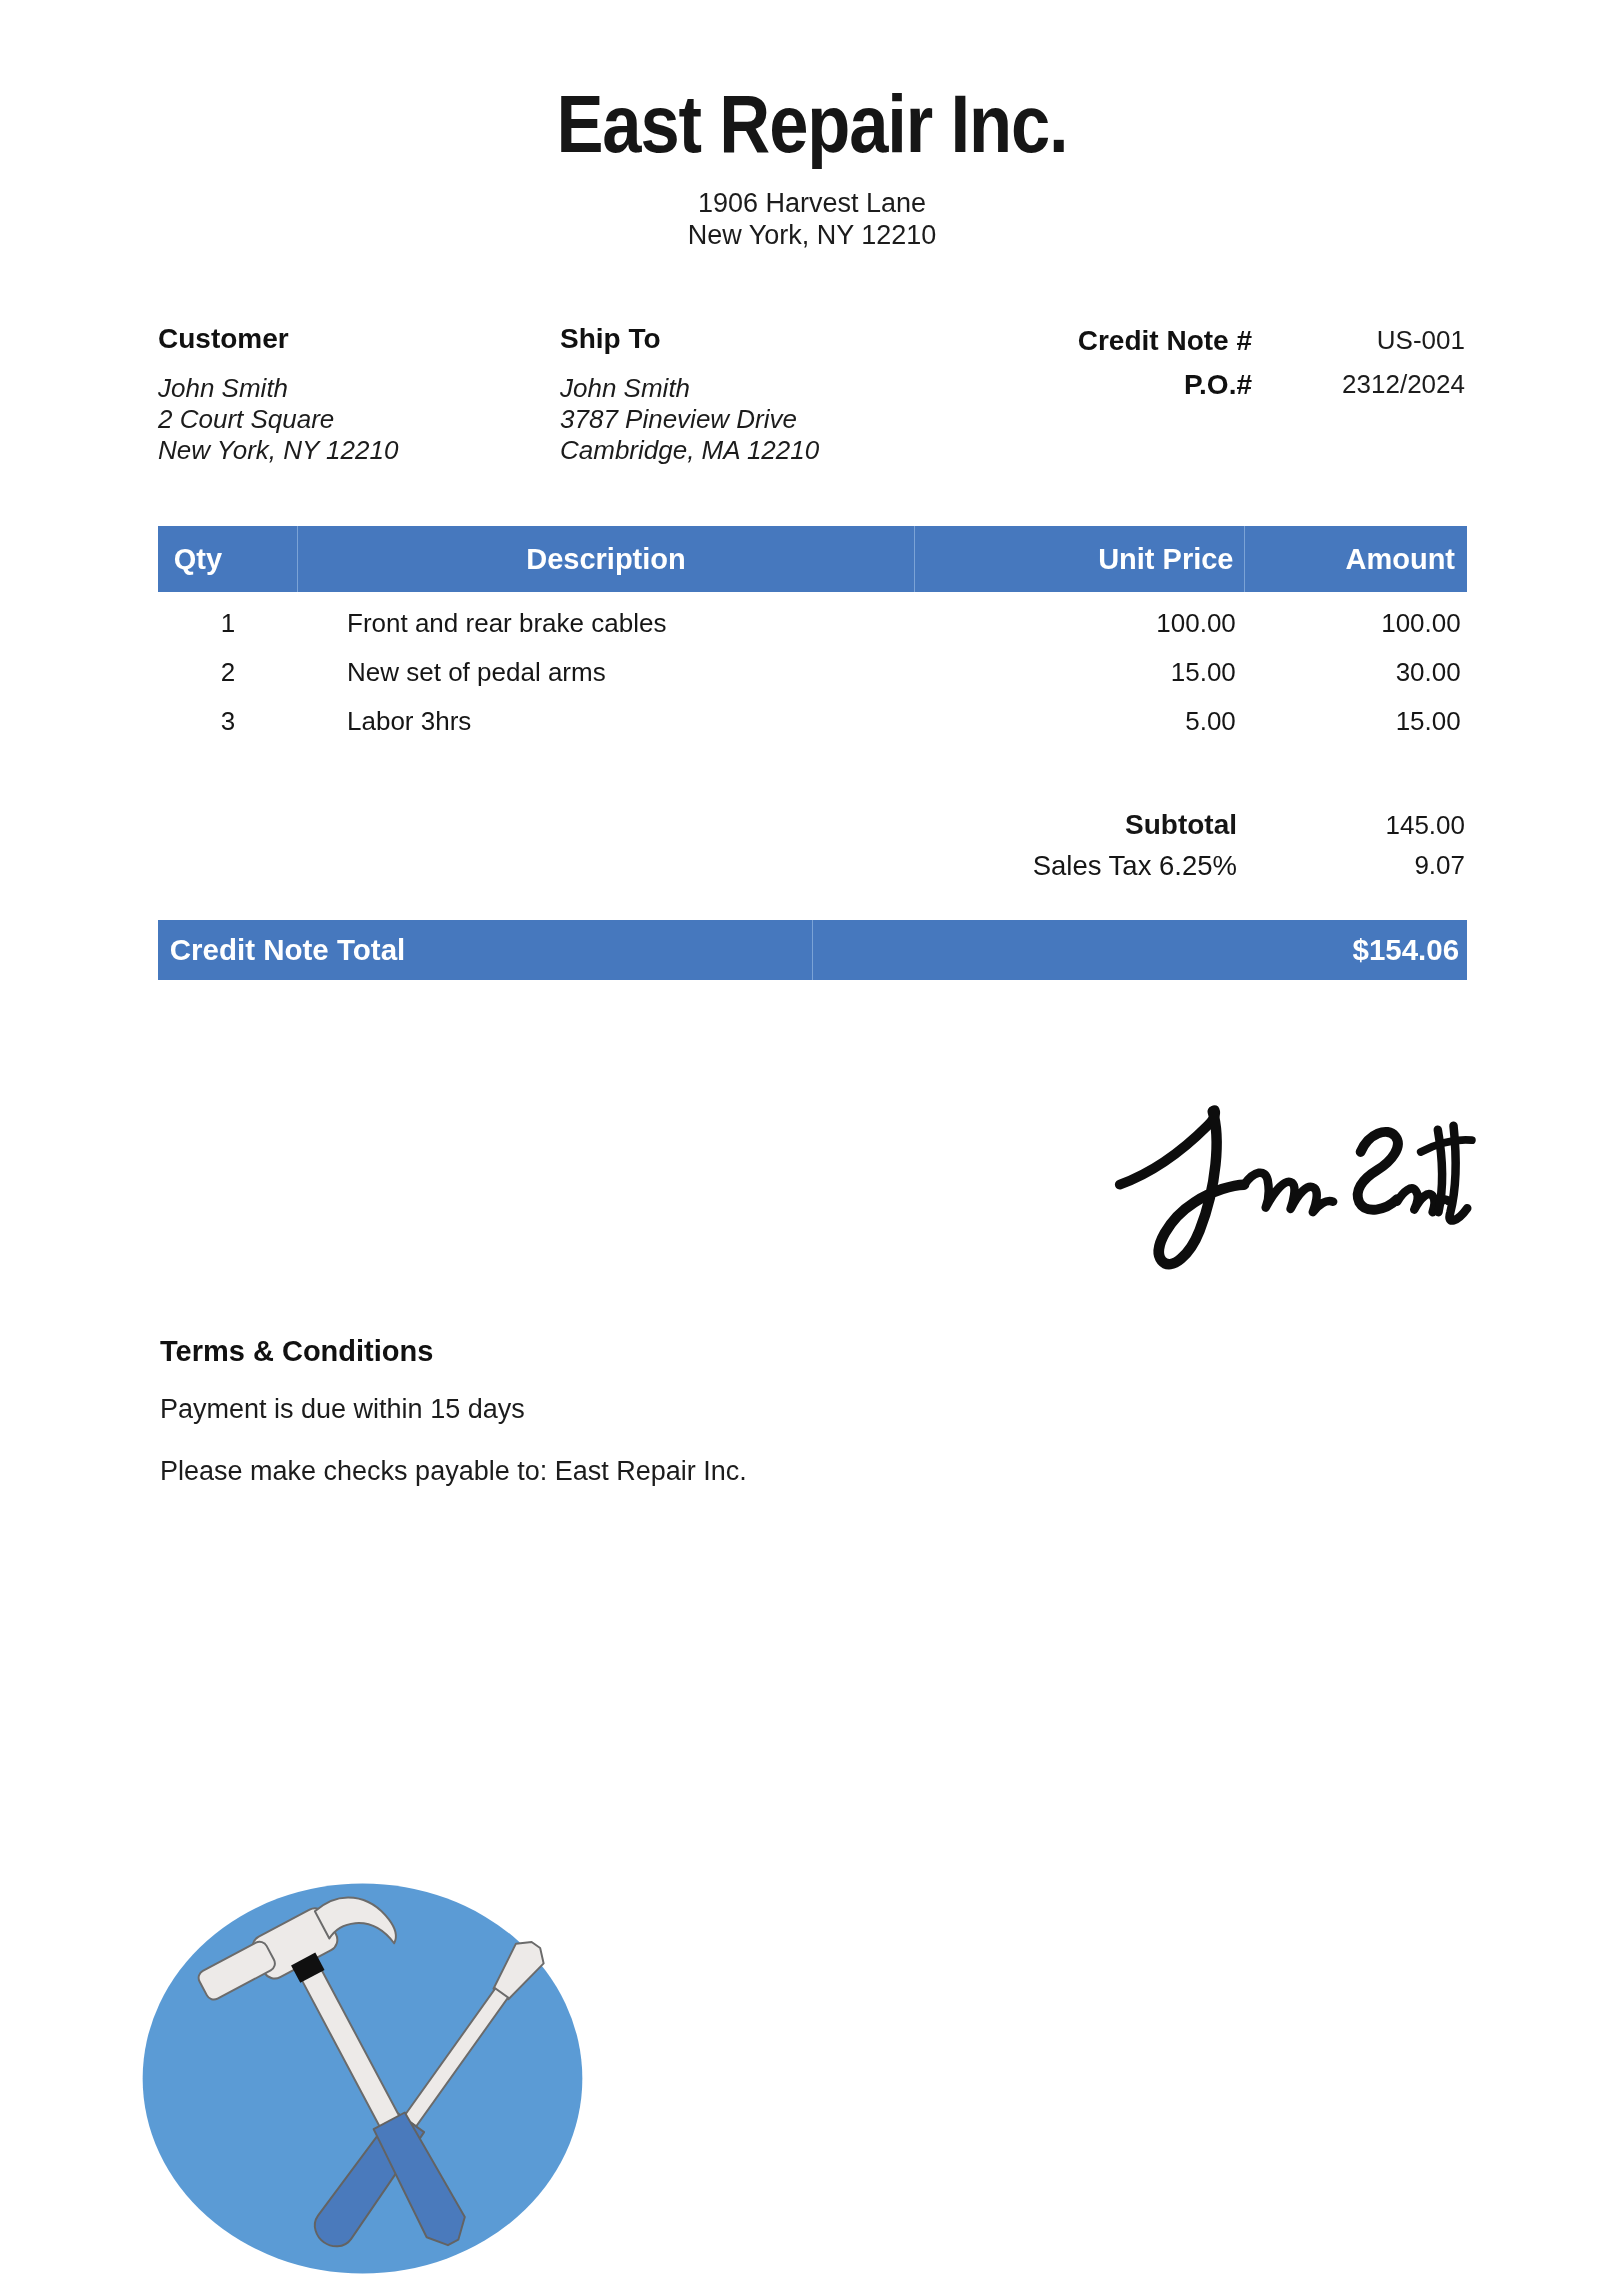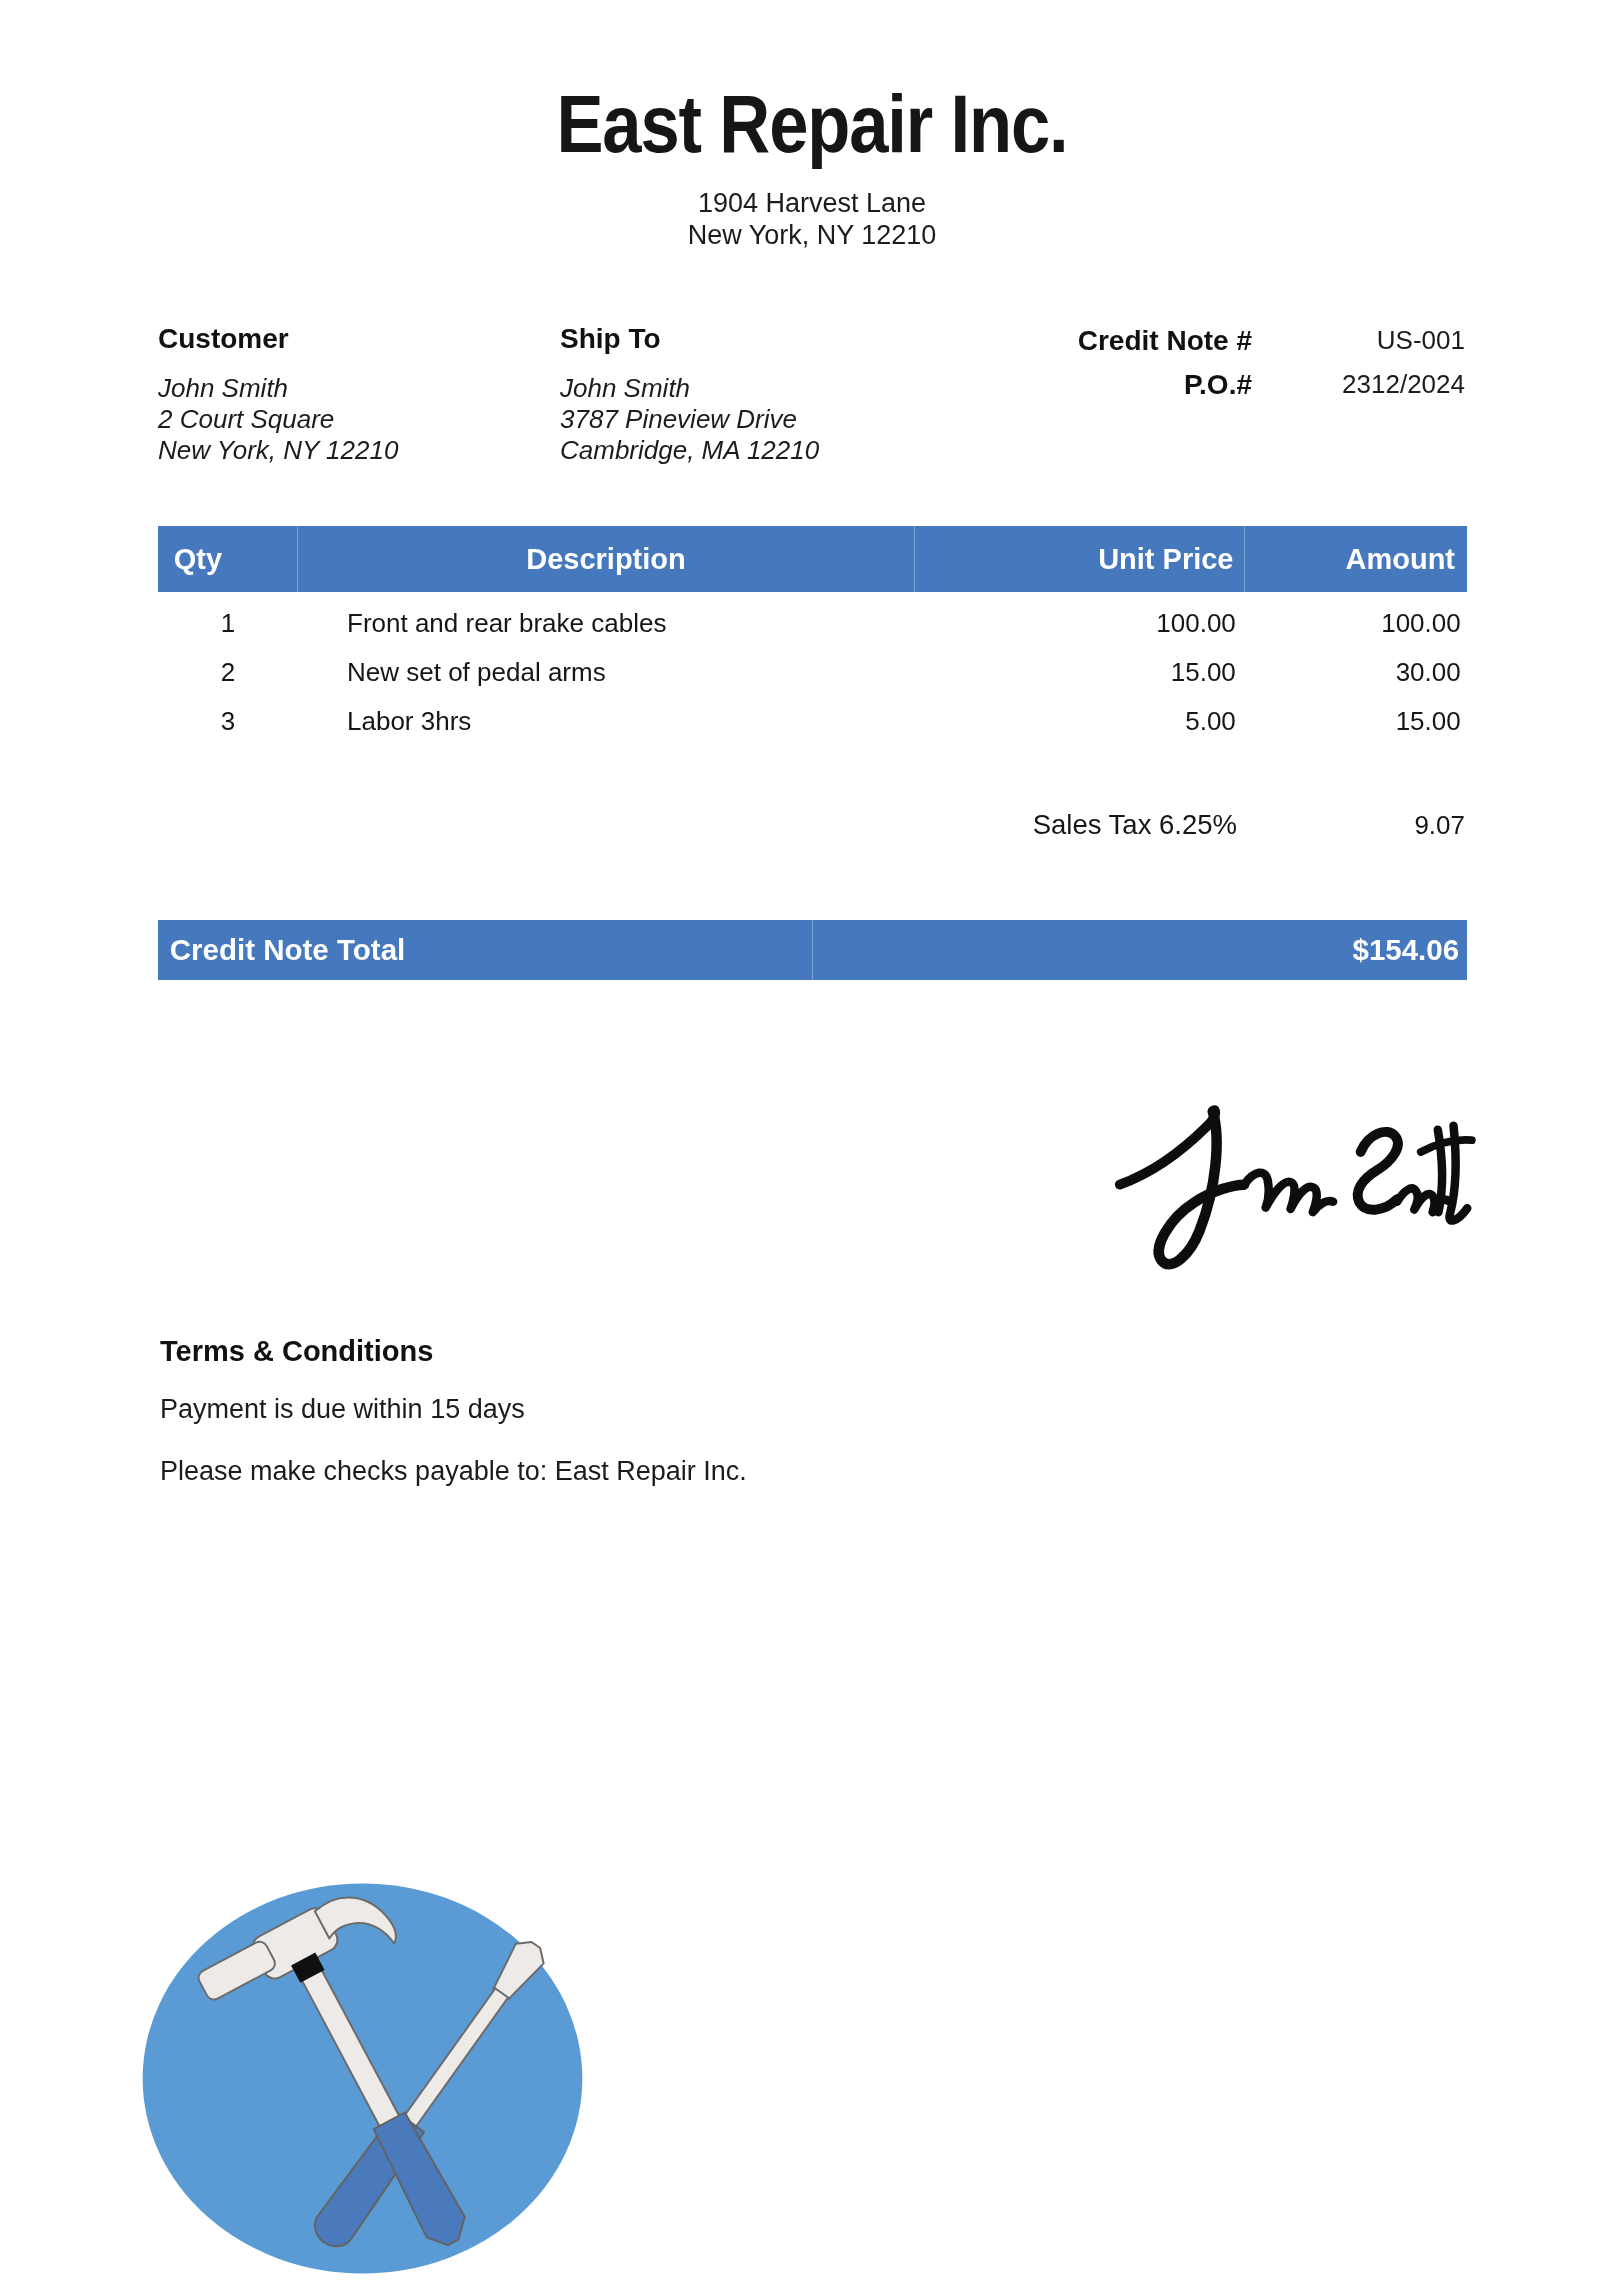--- a/index.html
+++ b/index.html
@@ -107,21 +107,21 @@
   
   .logo { position: absolute; left: 142px; top: 1882px; width: 441px; height: 393px; }
 </style>
 </head>
 <body>
 
 <div class="page">
 
   <div class="company-name">East Repair Inc.</div>
   <div class="company-address">
-    <div>1904 Harvest Lane</div>
+    <div>1906 Harvest Lane</div>
     <div>New York, NY 12210</div>
   </div>
 
   <div class="customer-block">
     <div class="block-label">Customer</div>
     <div class="addr-lines">
       <div>John Smith</div>
       <div>2 Court Square</div>
       <div>New York, NY 12210</div>
     </div>
@@ -169,20 +169,24 @@
     </div>
     <div class="item-row">
       <div class="col-qty">3</div>
       <div class="col-desc">Labor 3hrs</div>
       <div class="col-unit">5.00</div>
       <div class="col-amount">15.00</div>
     </div>
   </div>
 
   <div class="summary">
+    <div class="summary-row">
+      <div class="summary-label bold">Subtotal</div>
+      <div class="summary-value">145.00</div>
+    </div>
     <div class="summary-row">
       <div class="summary-label">Sales Tax 6.25%</div>
       <div class="summary-value">9.07</div>
     </div>
   </div>
 
   <div class="total-bar">
     <div class="total-label">Credit Note Total</div>
     <div class="total-value">$154.06</div>
   </div>

